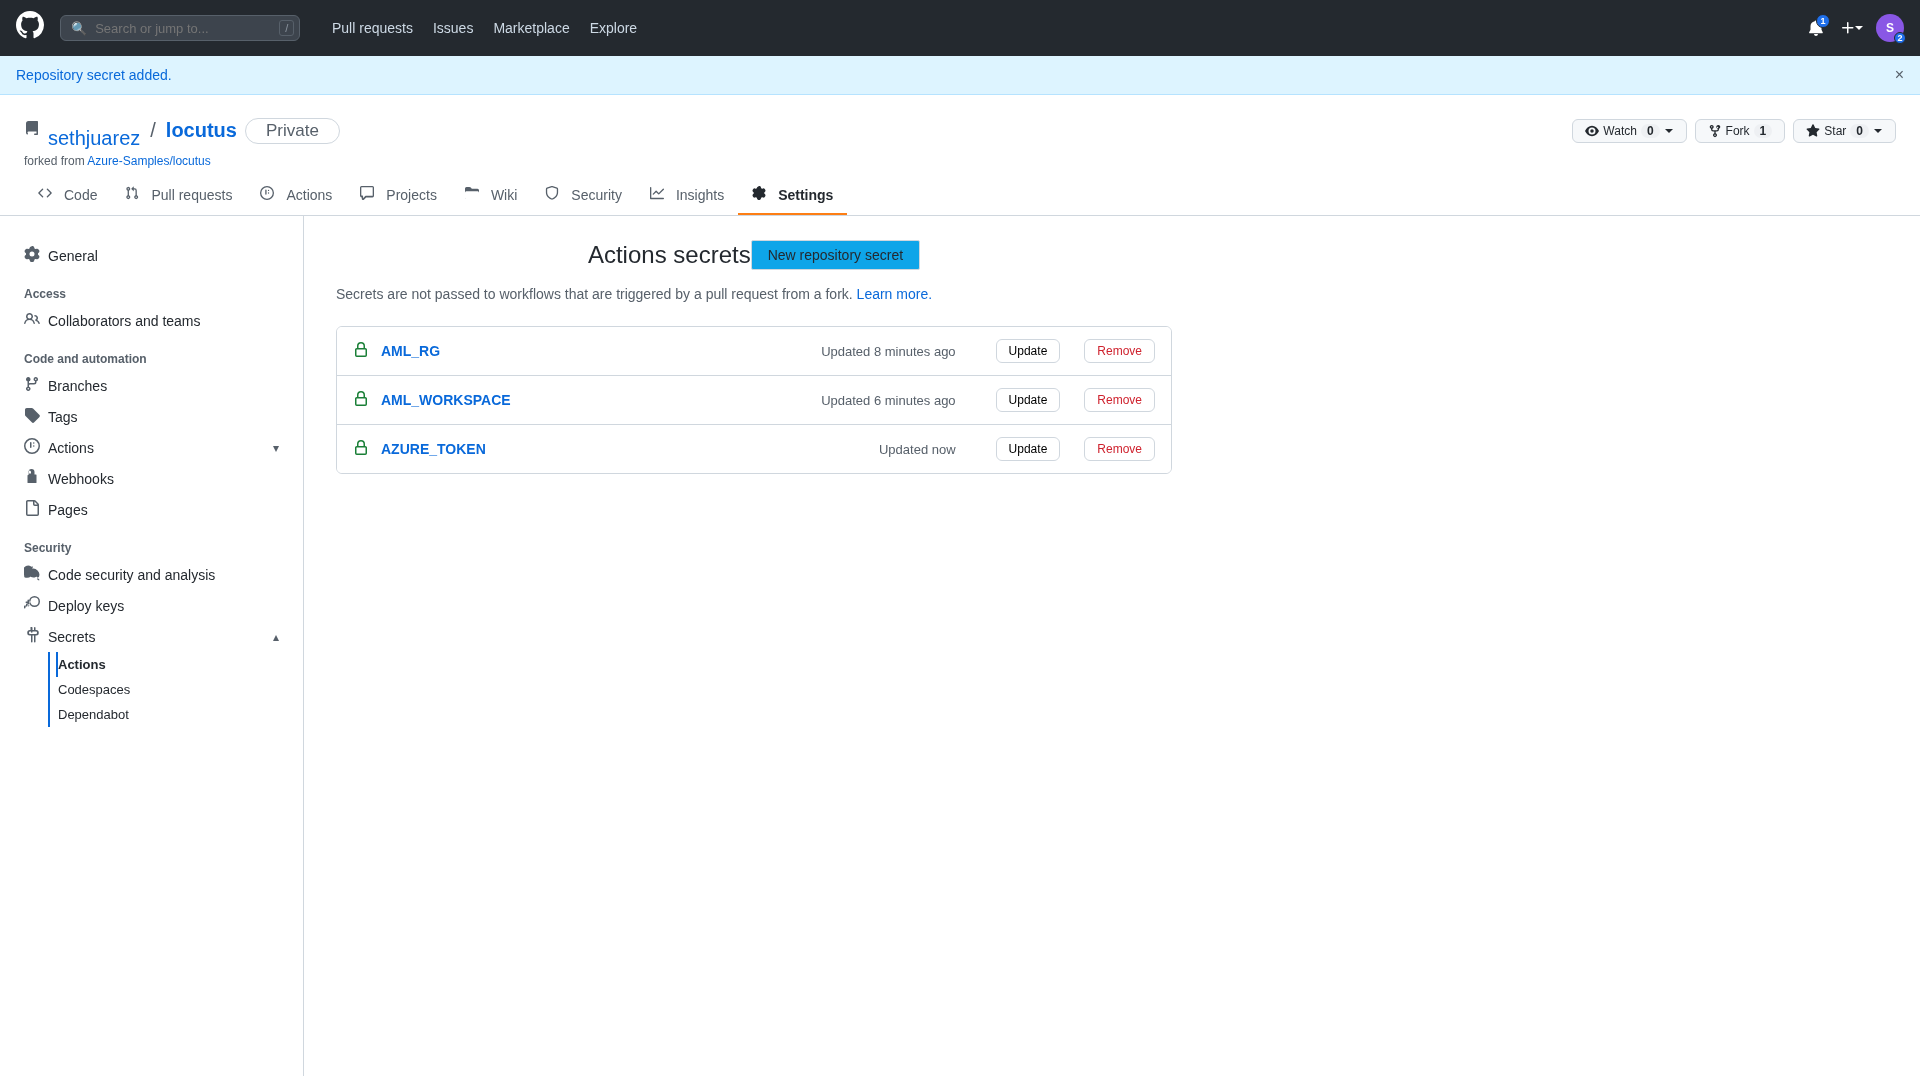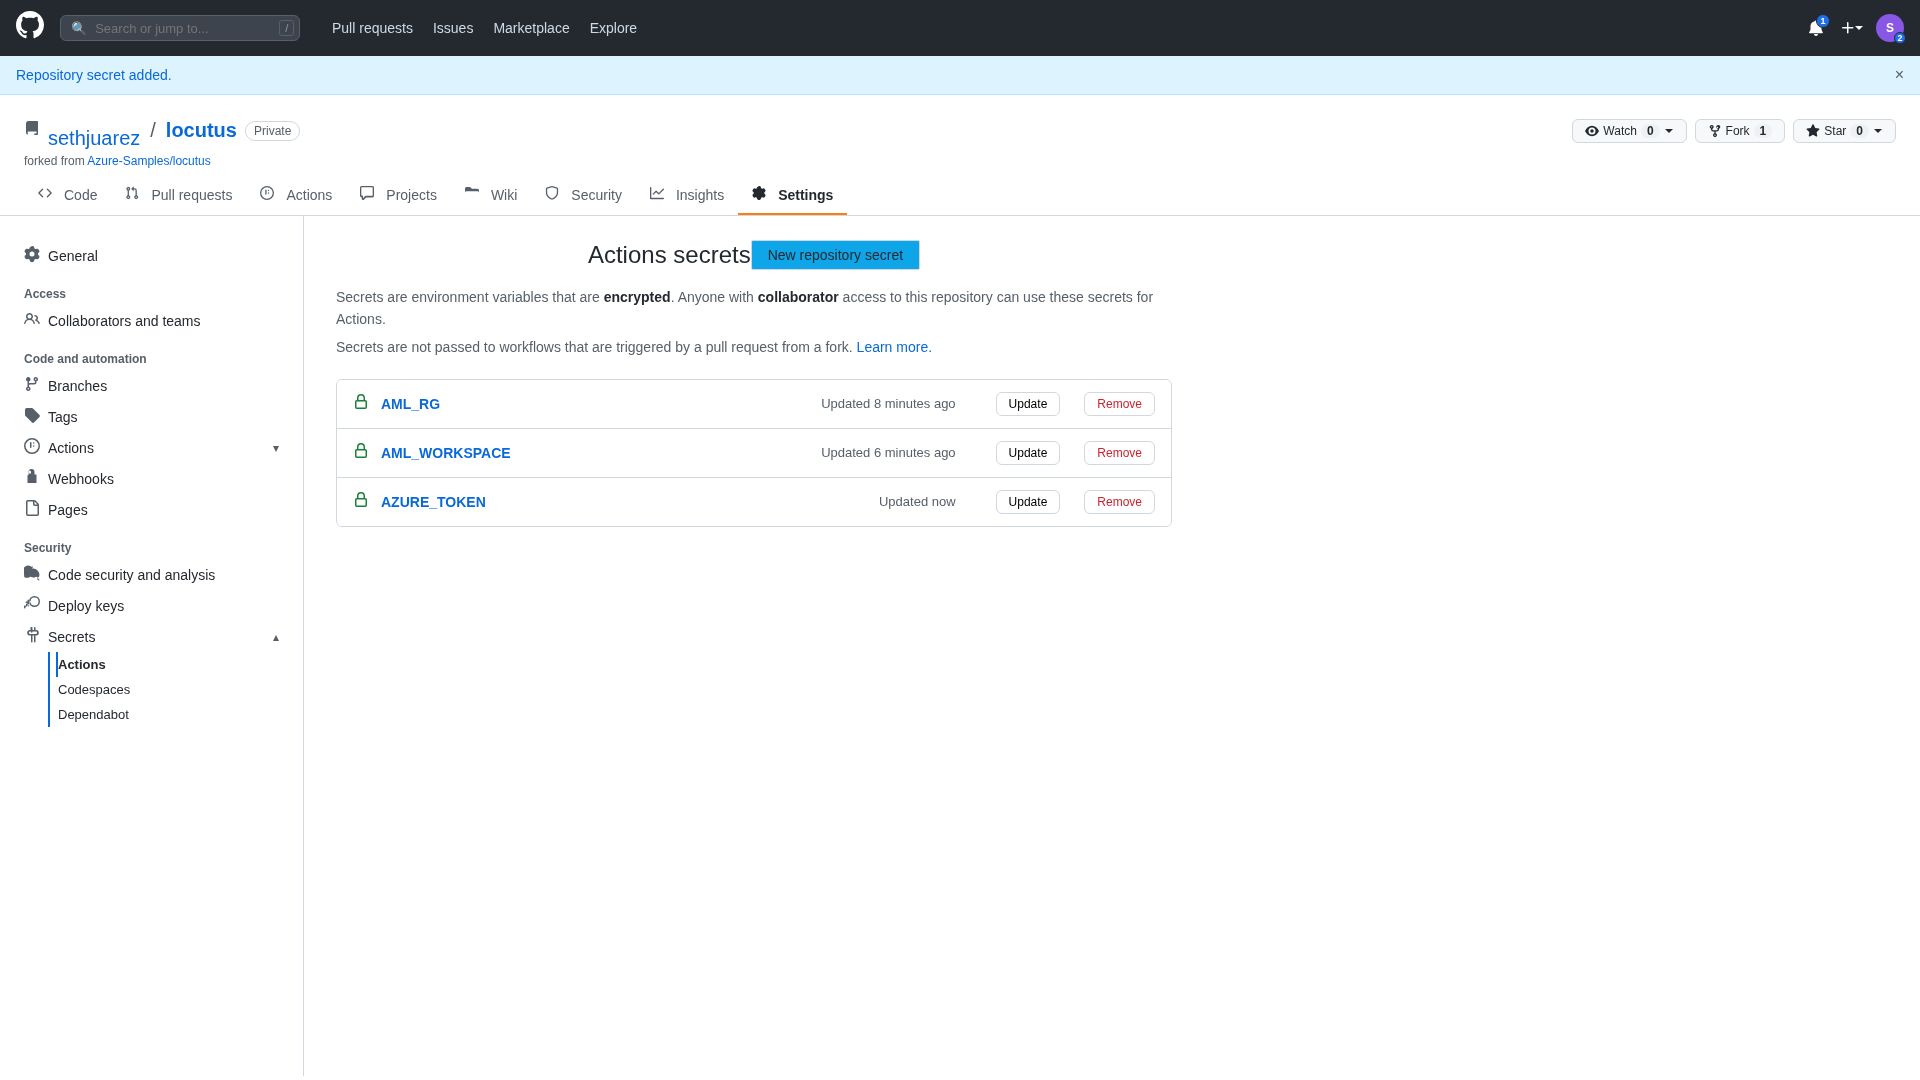--- a/index.html
+++ b/index.html
@@ -83,22 +83,22 @@
       display: flex;
       align-items: center;
       gap: 8px;
       margin-bottom: 4px;
     }
     .repo-icon { color: #57606a; font-size: 16px; }
     .repo-owner { color: #0969da; text-decoration: none; font-size: 20px; font-weight: 400; margin-top: 16px; }
     .repo-slash { color: #57606a; font-size: 20px; margin: 0 2px; }
     .repo-name { color: #0969da; text-decoration: none; font-size: 20px; font-weight: 600; }
     .repo-badge {
-      border: 1px solid #d0d7de; border-radius: 20px; padding: 2px 8px;
-      font-size: 12px; font-weight: 500; color: #57606a;
+      border: 1px solid #d0d7de; border-radius: 20px; padding: 2px 20px;
+      font-size: 17px; font-weight: 500; color: #57606a;
     }
     .repo-actions {
       margin-left: auto;
       display: flex; gap: 8px; align-items: center;
     }
     .repo-action-btn {
       display: flex; align-items: center; gap: 4px;
       background: #f6f8fa; border: 1px solid #d0d7de; border-radius: 6px;
       padding: 4px 12px; font-size: 12px; color: #24292f; cursor: pointer;
       text-decoration: none;
@@ -489,23 +489,20 @@
     </div>
 
   </div>
 
   <div class="main-content">
     <div class="secrets-header">
       <h1 class="secrets-title">Actions secrets</h1>
       <button class="new-secret-btn">New repository secret</button>
     </div>
 
-    <p class="secrets-description">
-      <span>Secrets are environment variables that are </span><strong>encrypted</strong><span>. Anyone with </span><strong>collaborator</strong><span> access to this repository can use these secrets for Actions.</span>
-    </p>
     <p class="secrets-note">
       <span>Secrets are not passed to workflows that are triggered by a pull request from a fork. </span><a href="#">Learn more.</a>
     </p>
 
     <div class="secrets-list">
 
       <div class="secret-row">
         <span class="secret-lock-icon">
           <svg width="16" height="16" viewBox="0 0 16 16" fill="#1a7f37">
               <path d="M4 4a4 4 0 018 0v2h.25c.966 0 1.75.784 1.75 1.75v5.5A1.75 1.75 0 0112.25 15h-8.5A1.75 1.75 0 012 13.25v-5.5C2 6.784 2.784 6 3.75 6H4V4zm8.25 3.5H3.75a.25.25 0 00-.25.25v5.5c0 .138.112.25.25.25h8.5a.25.25 0 00.25-.25v-5.5a.25.25 0 00-.25-.25zM10.5 6V4a2.5 2.5 0 00-5 0v2h5z"></path>

